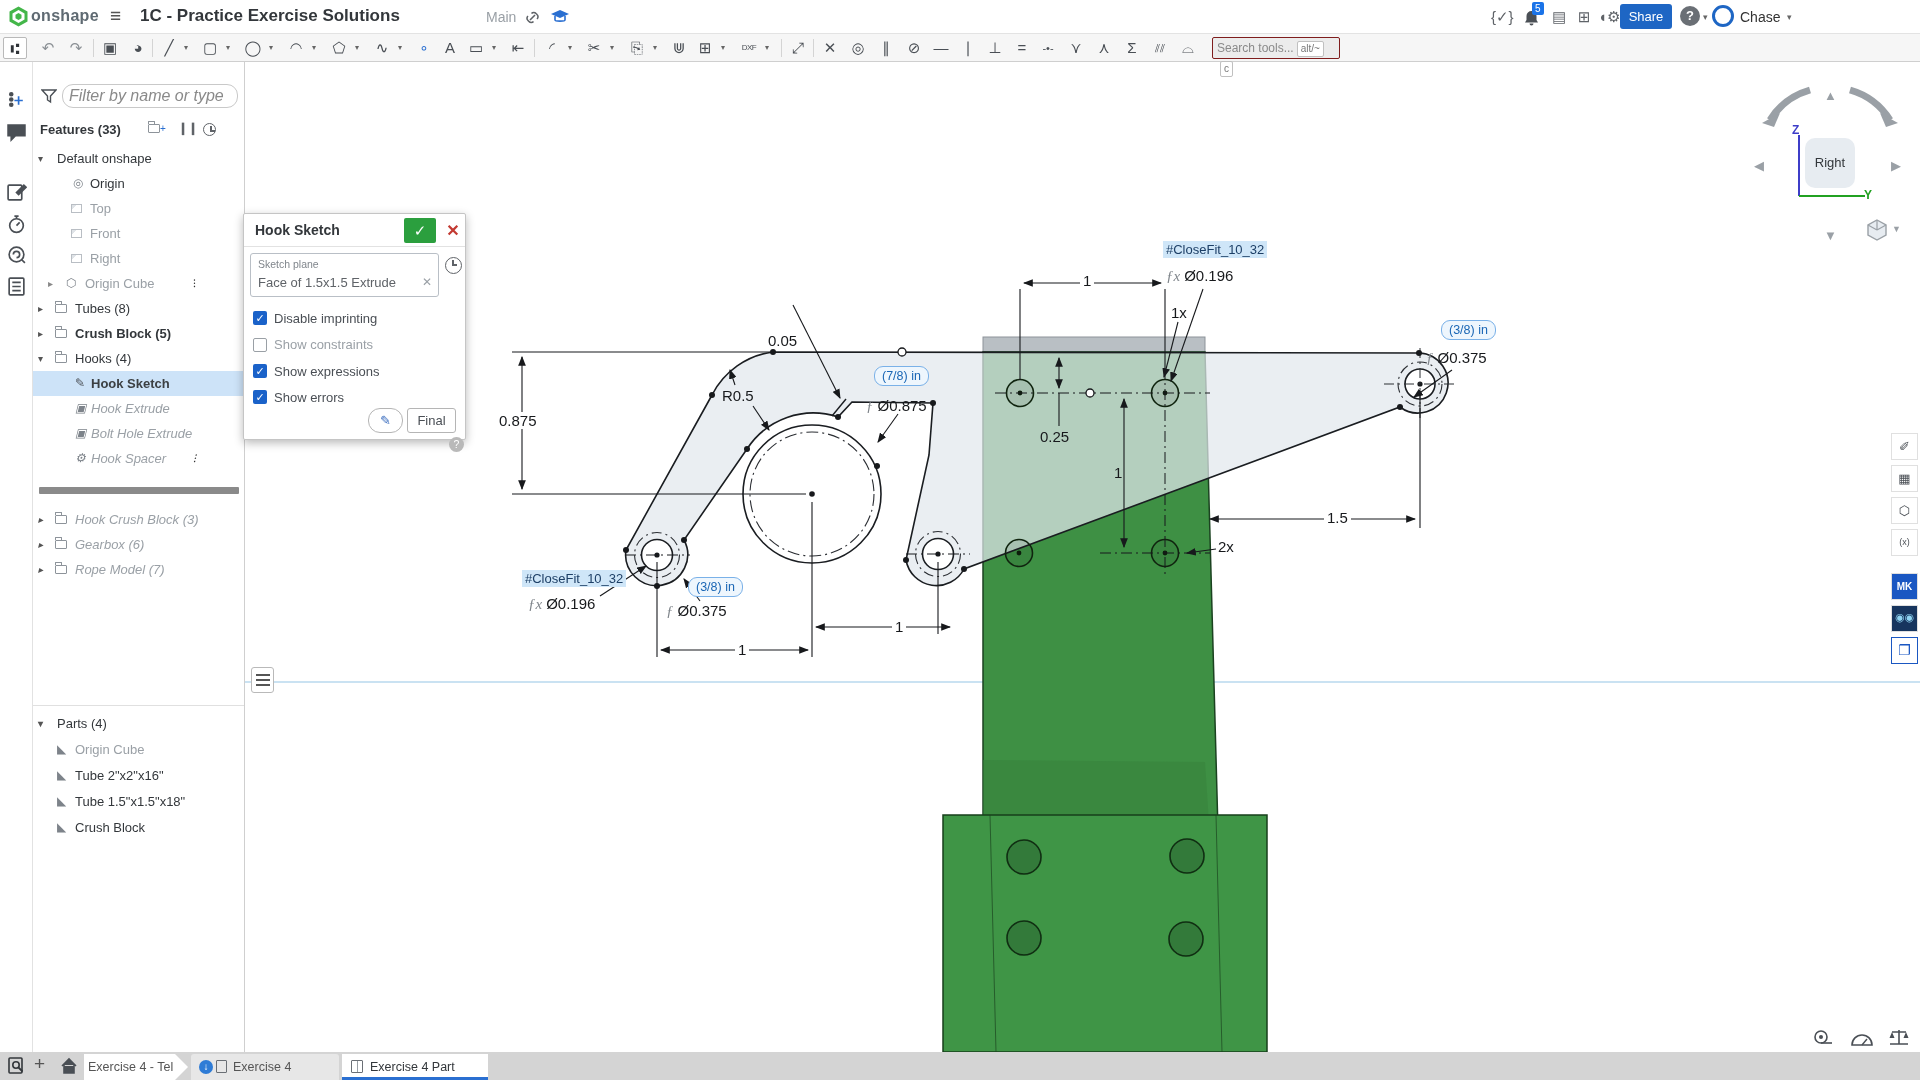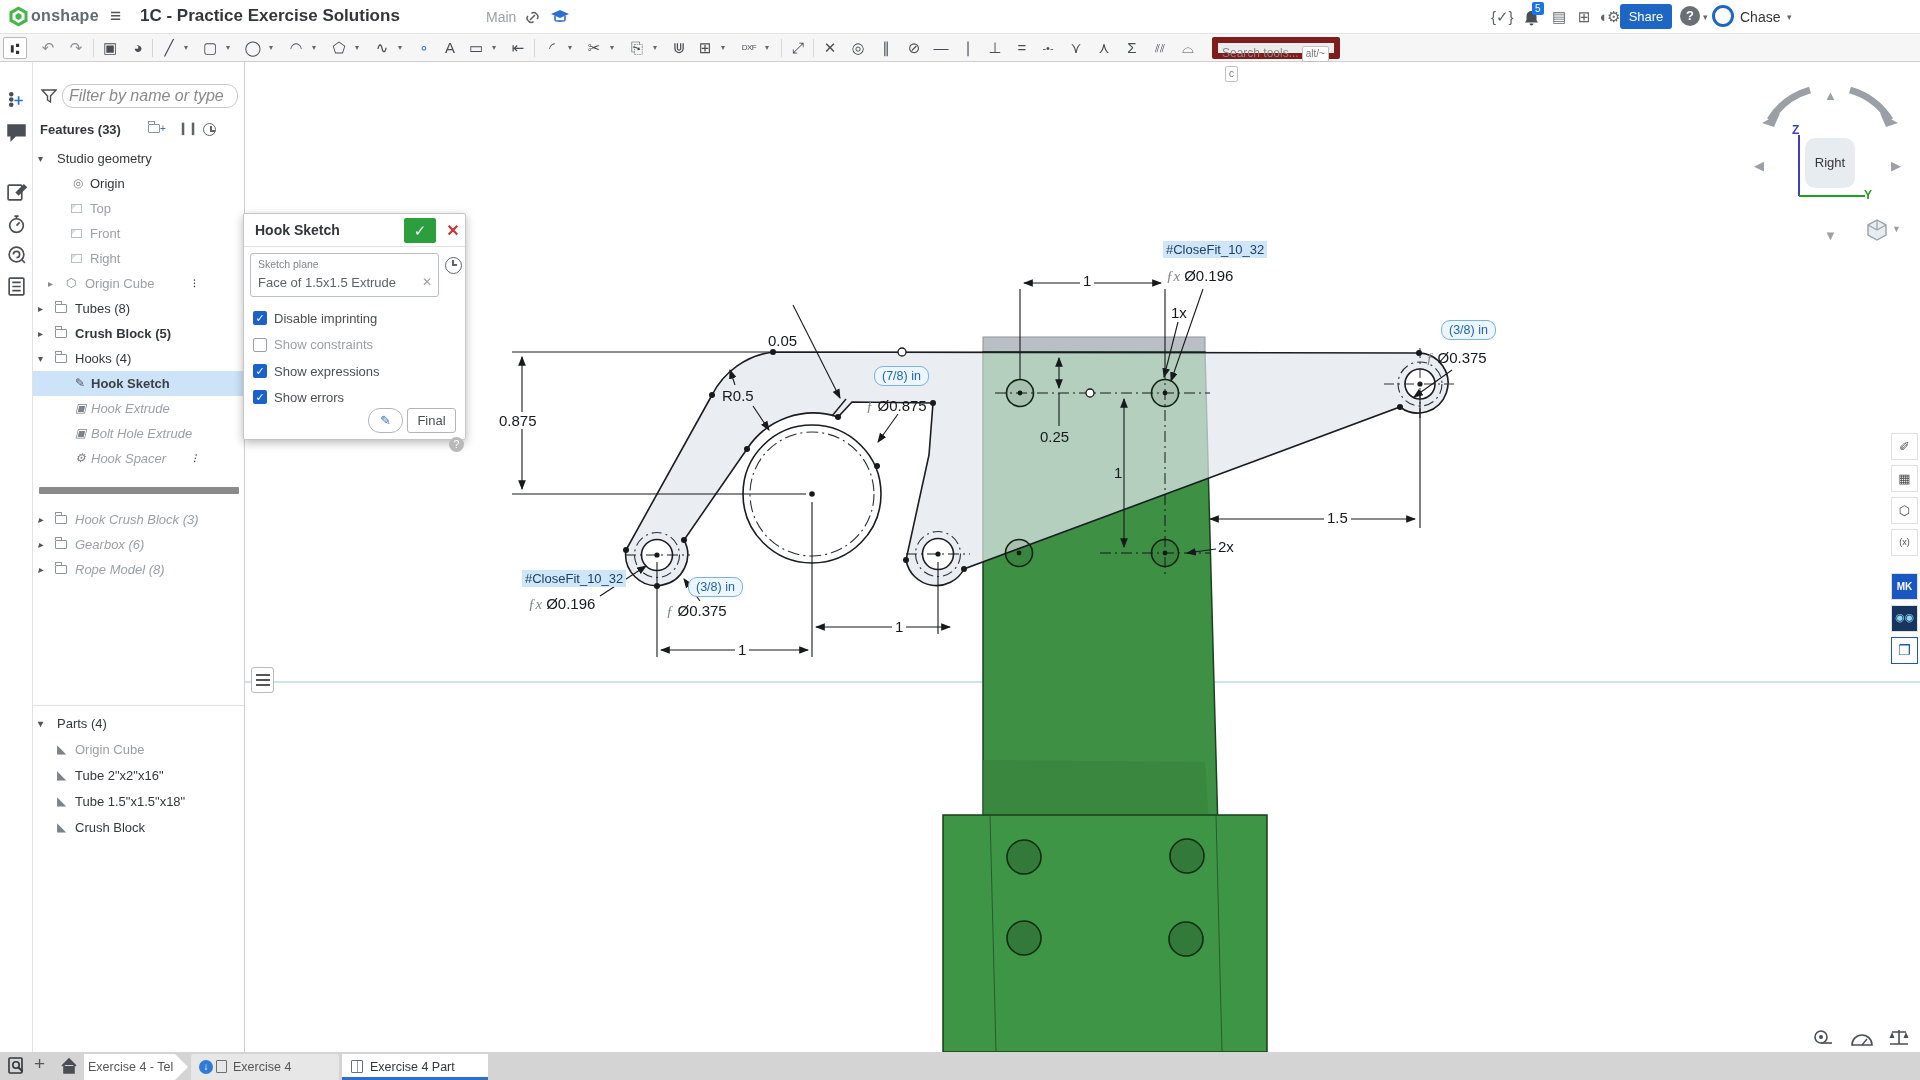--- a/index.html
+++ b/index.html
@@ -20,21 +20,21 @@
   .user-name { position:absolute; left:1740px; top:9px; font-size:14px; color:#333; cursor:pointer; }
   .caret { color:#666; font-size:9px; }
 
   
   #toolbar { position:absolute; left:0; top:34px; width:1920px; height:28px; background:#f6f6f6; border-bottom:1px solid #cfcfcf; z-index:39; }
   .t-ico { position:absolute; top:3px; width:24px; height:22px; text-align:center; line-height:22px; font-size:15px; color:#4a4f55; cursor:pointer; }
   .t-caret { position:absolute; top:3px; width:12px; height:22px; text-align:center; line-height:22px; font-size:8px; color:#666; cursor:pointer; }
   .t-sep { position:absolute; top:5px; width:1px; height:18px; background:#d4d4d4; }
   .t-active { background:#fff; border:1px solid #b9b9b9; border-radius:2px; color:#2f3338; }
   .blueish { color:#2a6fd1; }
-  .search-tools { position:absolute; left:1212px; top:3px; width:128px; height:22px; background:#ececec; border:6px solid #7f1d1d; border-radius:2px; font-size:12px; color:#8a8a8a; padding:0 4px; line-height:20px; cursor:text; }
+  .search-tools { position:absolute; left:1212px; top:3px; width:128px; height:22px; background:#ececec; border:1px solid #7f1d1d; border-radius:2px; font-size:12px; color:#8a8a8a; padding:0 4px; line-height:20px; cursor:text; }
   .kbd { display:inline-block; background:#fff; border:1px solid #c0c0c0; border-radius:2px; font-size:10px; color:#777; padding:0 3px; line-height:14px; margin-left:3px; }
 
   
   #leftstrip { position:absolute; left:0; top:62px; width:33px; height:990px; background:#fff; border-right:1px solid #e2e2e2; z-index:30; }
   .ls-ico { position:absolute; left:6px; width:21px; height:21px; color:#4a4f55; cursor:pointer; }
   .ls-ico svg { width:100%; height:100%; stroke:#4a4f55; fill:none; stroke-width:1.6; }
 
   
   #fpanel { position:absolute; left:33px; top:62px; width:212px; height:990px; background:#fff; border-right:1px solid #cfcfcf; z-index:30; font-size:13px; color:#33373b; }
   .filter-box { position:absolute; left:29px; top:22px; width:176px; height:24px; border:1px solid #c9c9c9; border-radius:11px; font-style:italic; color:#8a8a8a; font-size:16px; line-height:22px; padding:0 6px; cursor:text; }
@@ -403,21 +403,21 @@
     </svg>
   <div class="filter-box">Filter by name or type</div>
 
   <div class="fhdr">Features (33)</div>
   <span class="fhdr-ico" style="left:115px;"><span class="ico-folder"></span><span style="color:#2a6fd1;font-size:10px;">+</span></span>
   <span class="fhdr-ico" style="left:145px;color:#5f6368;font-weight:bold;">❙❙</span>
   <span class="fhdr-ico" style="left:170px;"><span class="clockico" style="position:relative;display:inline-block;left:0;top:2px;width:13px;height:13px;"></span></span>
 
   <div class="frow" style="top:84px;">
       <span class="chev">▾</span>
-      <span class="lbl" style="left:24px;">Studio geometry</span>
+      <span class="lbl" style="left:24px;">Default onshape</span>
     </div>
   <div class="frow" style="top:109px;">
       <span class="ric" style="left:40px;">◎</span>
       <span class="lbl" style="left:57px;">Origin</span>
     </div>
   <div class="frow gray" style="top:134px;">
       <span class="ric" style="left:38px;"><span class="ico-plane"></span></span>
       <span class="lbl" style="left:57px;">Top</span>
     </div>
   <div class="frow gray" style="top:159px;">
@@ -475,21 +475,21 @@
       <span class="lbl" style="left:42px;">Hook Crush Block (3)</span>
     </div>
   <div class="frow gray ital" style="top:470px;">
       <span class="chev">▸</span>
       <span class="ric" style="left:22px;"><span class="ico-folder"></span></span>
       <span class="lbl" style="left:42px;">Gearbox (6)</span>
     </div>
   <div class="frow gray ital" style="top:495px;">
       <span class="chev">▸</span>
       <span class="ric" style="left:22px;"><span class="ico-folder"></span></span>
-      <span class="lbl" style="left:42px;">Rope Model (8)</span>
+      <span class="lbl" style="left:42px;">Rope Model (7)</span>
     </div>
 
   <div class="pdivider" style="top:643px;"></div>
   <div class="frow" style="top:649px;font-weight:bold;">
       <span class="chev">▾</span>
       <span class="lbl" style="left:24px;font-weight:normal;">Parts (4)</span>
     </div>
   <div class="frow gray" style="top:675px;">
       <span class="ric ico-part" style="left:24px;">◣</span>
       <span class="lbl" style="left:42px;">Origin Cube</span>

